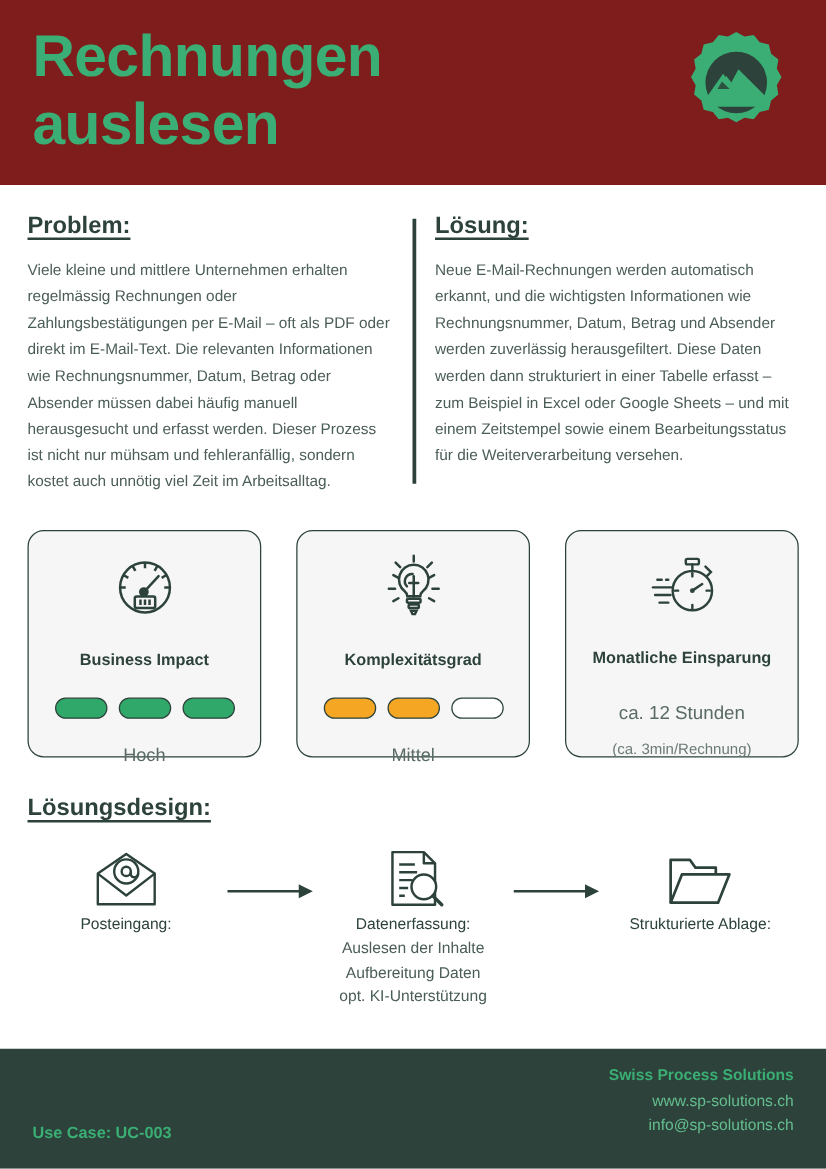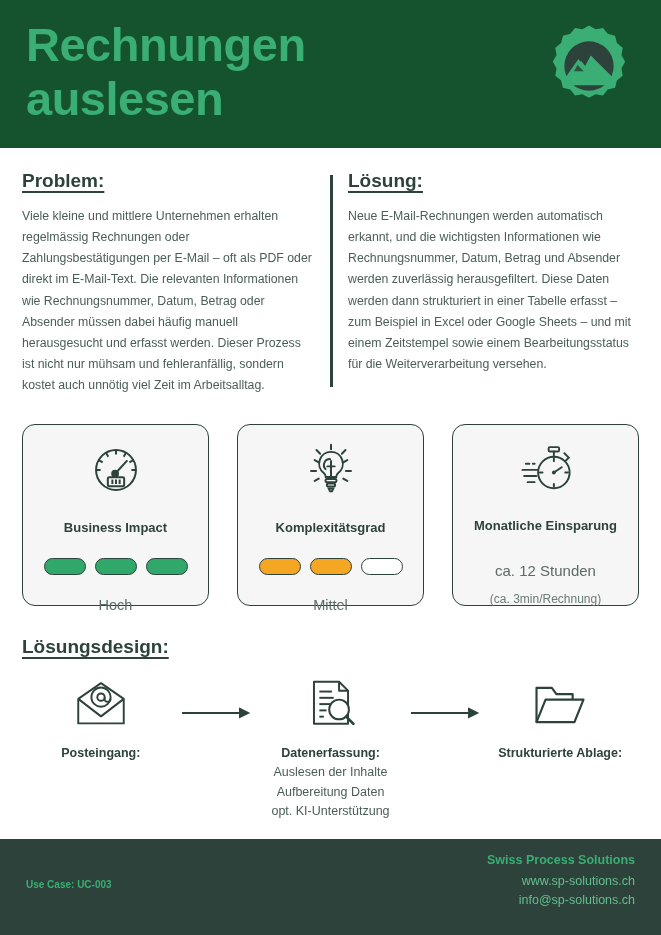--- a/index.html
+++ b/index.html
@@ -13,21 +13,21 @@
     position: relative;
     width: 661px; height: 935px;
     background: #ffffff;
     display: flex;
     flex-direction: column;
   }
 
   
   .header {
     height: 148px;
-    background: #14532d;
+    background: #7f1d1d;
     position: relative;
     flex: 0 0 auto;
     padding: 18px 26px 0 26px;
   }
   .header-title {
     color: #3AAE74;
     font-size: 47px;
     font-weight: bold;
     line-height: 1.14;
     letter-spacing: -0.5px;
@@ -150,22 +150,22 @@
   .flow-step {
     width: 186px;
     display: flex;
     flex-direction: column;
     align-items: center;
   }
   .flow-icon { height: 54px; display:flex; align-items:center; justify-content:center; }
   .flow-title {
     color: #2C423A;
     font-size: 12.5px;
-    font-weight: bold;
-    margin-top: 14px;
+    font-weight: normal;
+    margin-top: 0;
     text-align: center;
   }
   .flow-lines {
     color: #4B5D58;
     font-size: 12.5px;
     line-height: 1.55;
     text-align: center;
     margin-top: 3px;
     white-space: pre-line;
   }
@@ -178,23 +178,23 @@
   
   .footer {
     height: 96px;
     background: #2C423A;
     flex: 0 0 auto;
     position: relative;
     padding: 0 26px;
   }
   .footer-left {
     position: absolute;
-    left: 26px; top: 40px;
+    left: 26px; top: 59px;
     color: #3AAE74;
-    font-size: 10px;
+    font-size: 13px;
     font-weight: bold;
   }
   .footer-right {
     position: absolute;
     right: 26px; top: 14px;
     text-align: right;
   }
   .footer-company {
     color: #3AAE74;
     font-size: 12.5px;

